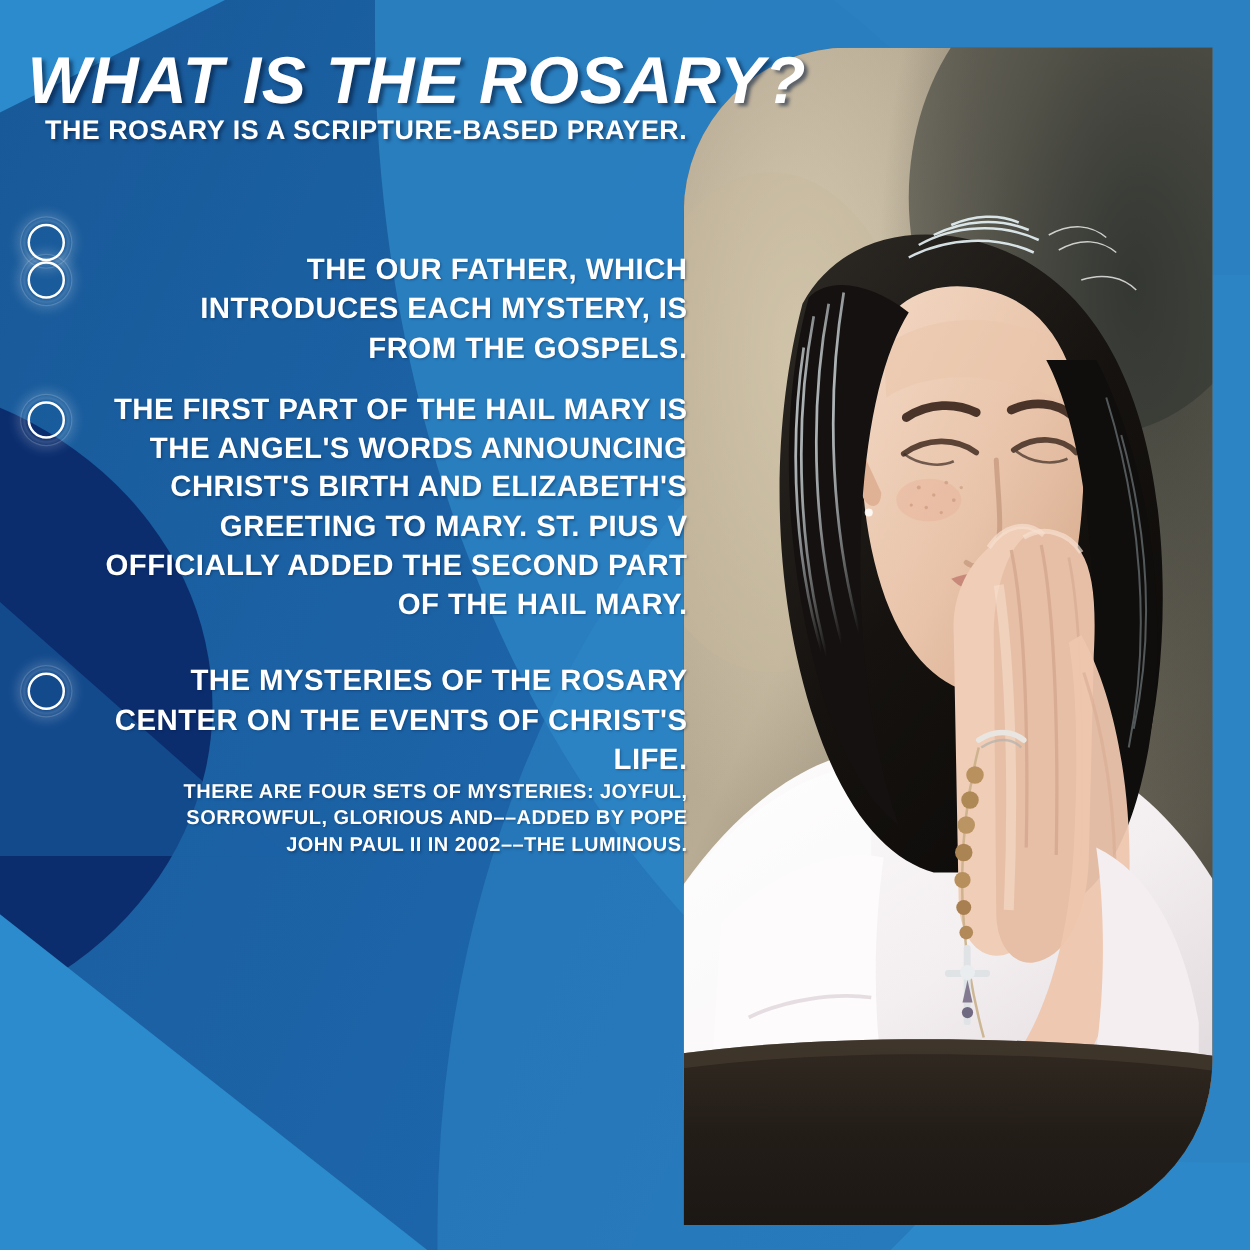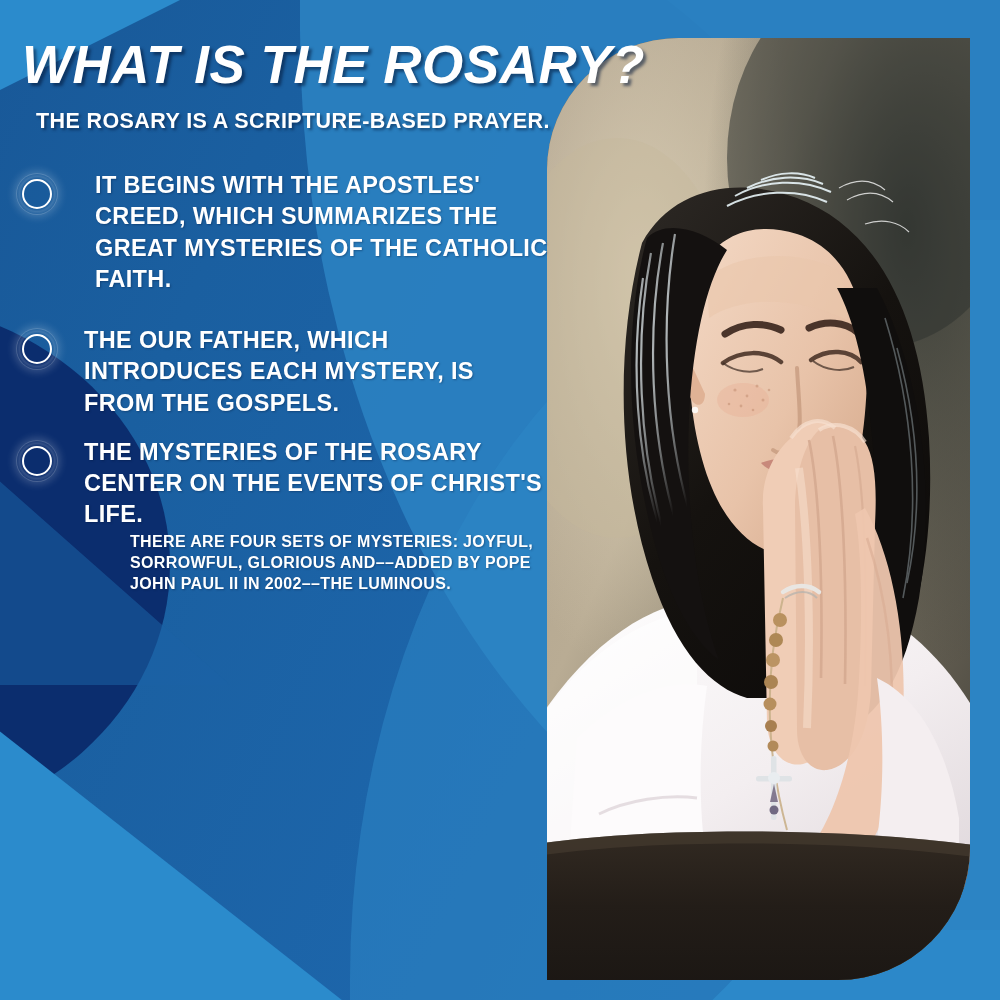--- a/index.html
+++ b/index.html
@@ -8,20 +8,21 @@
     width:1000px;height:1000px;
     font-family:"Liberation Sans","DejaVu Sans",sans-serif;
     background:#2b8bcc;
     overflow:hidden;
   }
   #poster{
     position:relative;
     width:1000px;height:1000px;
     overflow:hidden;
     background:#ef4444;
+    text-align:right;
   }
   
   .bg-layer{position:absolute;pointer-events:none;}
 
   
   .bg-bright{inset:0;background:#2b8bcc;}
 
   
   .bg-mid{
     left:-420px;top:-160px;
@@ -97,21 +98,21 @@
     position:absolute;left:22px;top:38px;
     width:620px;
     font-size:53px;line-height:1.02;
     font-weight:bold;font-style:italic;
     letter-spacing:.5px;
     color:#ffffff;
     text-shadow:3px 3px 3px rgba(4,24,56,.55);
     white-space:nowrap;
   }
   #subtitle{
-    position:absolute;left:36px;top:110px;
+    position:absolute;left:36px;top:93px;
     font-size:21.5px;line-height:1.1;
     font-weight:bold;letter-spacing:.4px;
     color:#ffffff;
     text-shadow:2px 2px 3px rgba(4,24,56,.55);
     white-space:nowrap;
   }
 
   #bullets{
     position:absolute;left:0;top:170px;
     width:560px;
@@ -352,31 +353,37 @@
   <div id="title">WHAT IS THE ROSARY?</div>
   <div id="subtitle">THE ROSARY IS A SCRIPTURE-BASED PRAYER.</div>
 
   <div id="bullets">
 
     <div class="bullet-row" style="margin-bottom:30px;">
       <span class="bullet-marker">
         <span class="halo"></span>
           <span class="ring"></span>
       </span>
-      <span class="bullet-text first">IT BEGINS WITH THE APOSTLES' CREED, WHICH SUMMARIZES THE GREAT MYSTERIES OF THE CATHOLIC FAITH.</span>
     </div>
 
     <div class="bullet-row" style="margin-bottom:18px;">
       <span class="bullet-marker">
         <span class="halo"></span>
           <span class="ring"></span>
       </span>
       <span class="bullet-text">THE OUR FATHER, WHICH INTRODUCES EACH MYSTERY, IS FROM THE GOSPELS.</span>
     </div>
 
+    <div class="bullet-row" style="margin-bottom:30px;">
+      <span class="bullet-marker">
+        <span class="halo"></span>
+          <span class="ring"></span>
+      </span>
+      <span class="bullet-text">THE FIRST PART OF THE HAIL MARY IS THE ANGEL'S WORDS ANNOUNCING CHRIST'S BIRTH AND ELIZABETH'S GREETING TO MARY. ST. PIUS V OFFICIALLY ADDED THE SECOND PART OF THE HAIL MARY.</span>
+    </div>
 
     <div class="bullet-row">
       <span class="bullet-marker">
         <span class="halo"></span>
           <span class="ring"></span>
       </span>
       <span class="bullet-text">THE MYSTERIES OF THE ROSARY CENTER ON THE EVENTS OF CHRIST'S LIFE.</span>
       <span class="sub-text">THERE ARE FOUR SETS OF MYSTERIES: JOYFUL, SORROWFUL, GLORIOUS AND––ADDED BY POPE JOHN PAUL II IN 2002––THE LUMINOUS.</span>
     </div>
 

